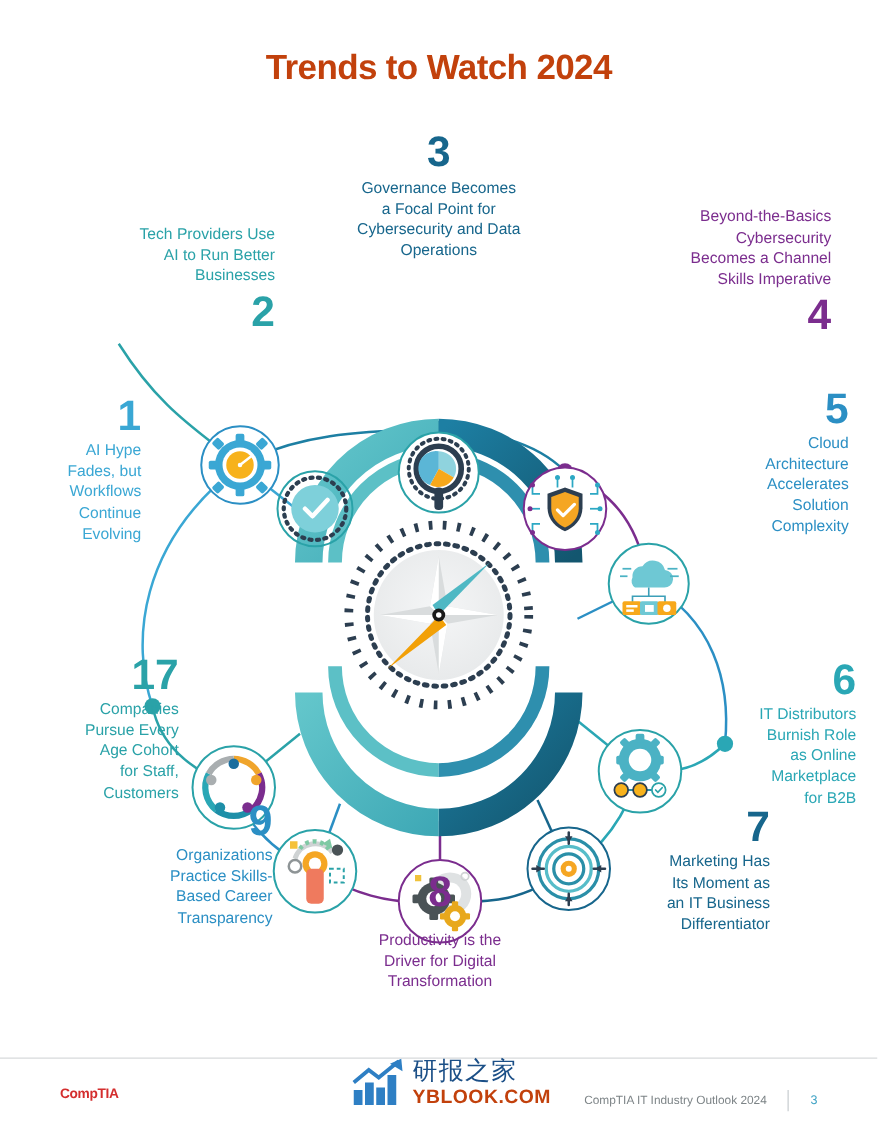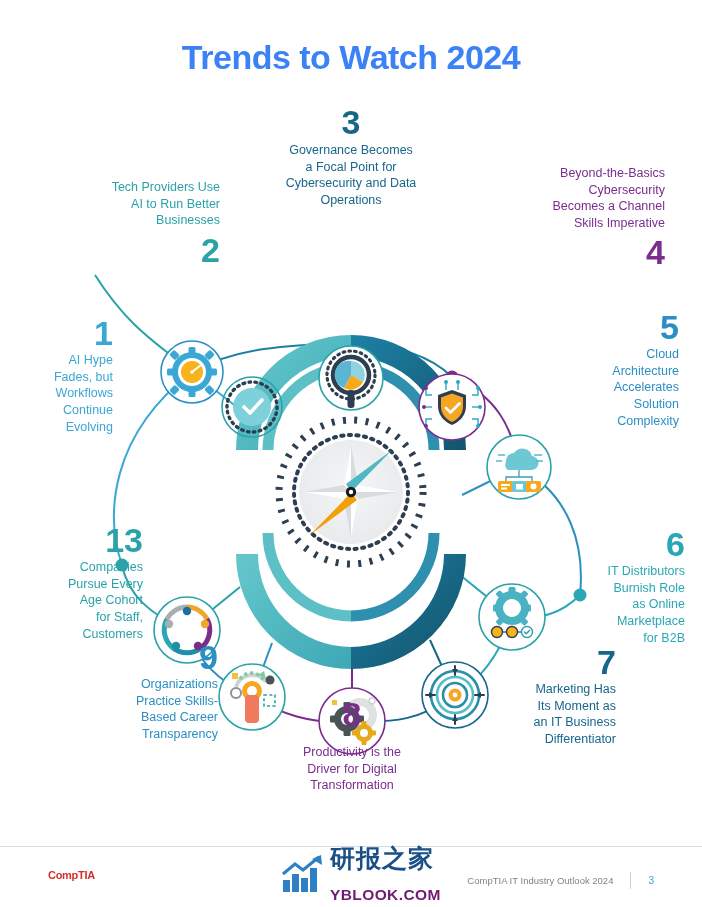--- a/index.html
+++ b/index.html
@@ -9,24 +9,24 @@
     font-family:"Liberation Sans", sans-serif;
     position:relative;
     overflow:hidden;
   }
   .page{position:absolute;inset:0;}
 
   
   .title{
     position:absolute;top:38px;left:0;width:702px;
     text-align:center;
-    font-size:34px;
+    font-size:28px;
     font-weight:700;
     letter-spacing:-0.5px;
-    color:#3b82f6;
+    color:#c2410c;
   }
 
   
   .stage{position:absolute;left:0;top:95px;width:702px;height:715px;}
   .stage svg{position:absolute;left:0;top:0;}
 
   
   .trend{position:absolute;}
   .trend .num{
     font-size:34px;font-weight:700;line-height:1.0;margin-bottom:2px;
@@ -54,26 +54,26 @@
   }
   .foot-sep{width:1px;height:17px;background:#c9ced1;display:inline-block;}
   .foot-page{color:#3da2c4;font-size:10px;}
 
   .watermark{
     position:absolute;left:281px;top:846px;
     display:flex;align-items:center;gap:5px;
   }
   .wm-text{line-height:1;}
   .wm-cn{
-    font-size:25px;font-weight:700;color:#1b4f87;letter-spacing:1px;
+    font-size:20px;font-weight:400;color:#1b4f87;letter-spacing:1px;
     font-family:"DejaVu Sans", sans-serif;
   }
   .wm-en{
-    font-size:15.5px;font-weight:700;color:#701a75;letter-spacing:0.4px;
-    margin-top:16px;
+    font-size:15.5px;font-weight:700;color:#c2410c;letter-spacing:0.4px;
+    margin-top:4px;
   }
 </style>
 </head>
 <body>
 
 <div class="page">
 
   <div class="title">Trends to Watch 2024</div>
 
   <div class="stage">
@@ -440,21 +440,21 @@
 
     <div class="trend t-left" style="left:88px;top:545px;width:130px;color:#2b8fc4;text-align:right;">
       <div class="num">9</div>
       <div class="txt" style="white-space:pre-line;">Organizations
 Practice Skills-
 Based Career
 Transparency</div>
     </div>
 
     <div class="trend t-left" style="left:28px;top:428px;width:115px;color:#2aa2a8;text-align:right;">
-      <div class="num">13</div>
+      <div class="num">17</div>
       <div class="txt" style="white-space:pre-line;">Companies
 Pursue Every
 Age Cohort
 for Staff,
 Customers</div>
     </div>
 
   </div>
 
   <div class="footer">

